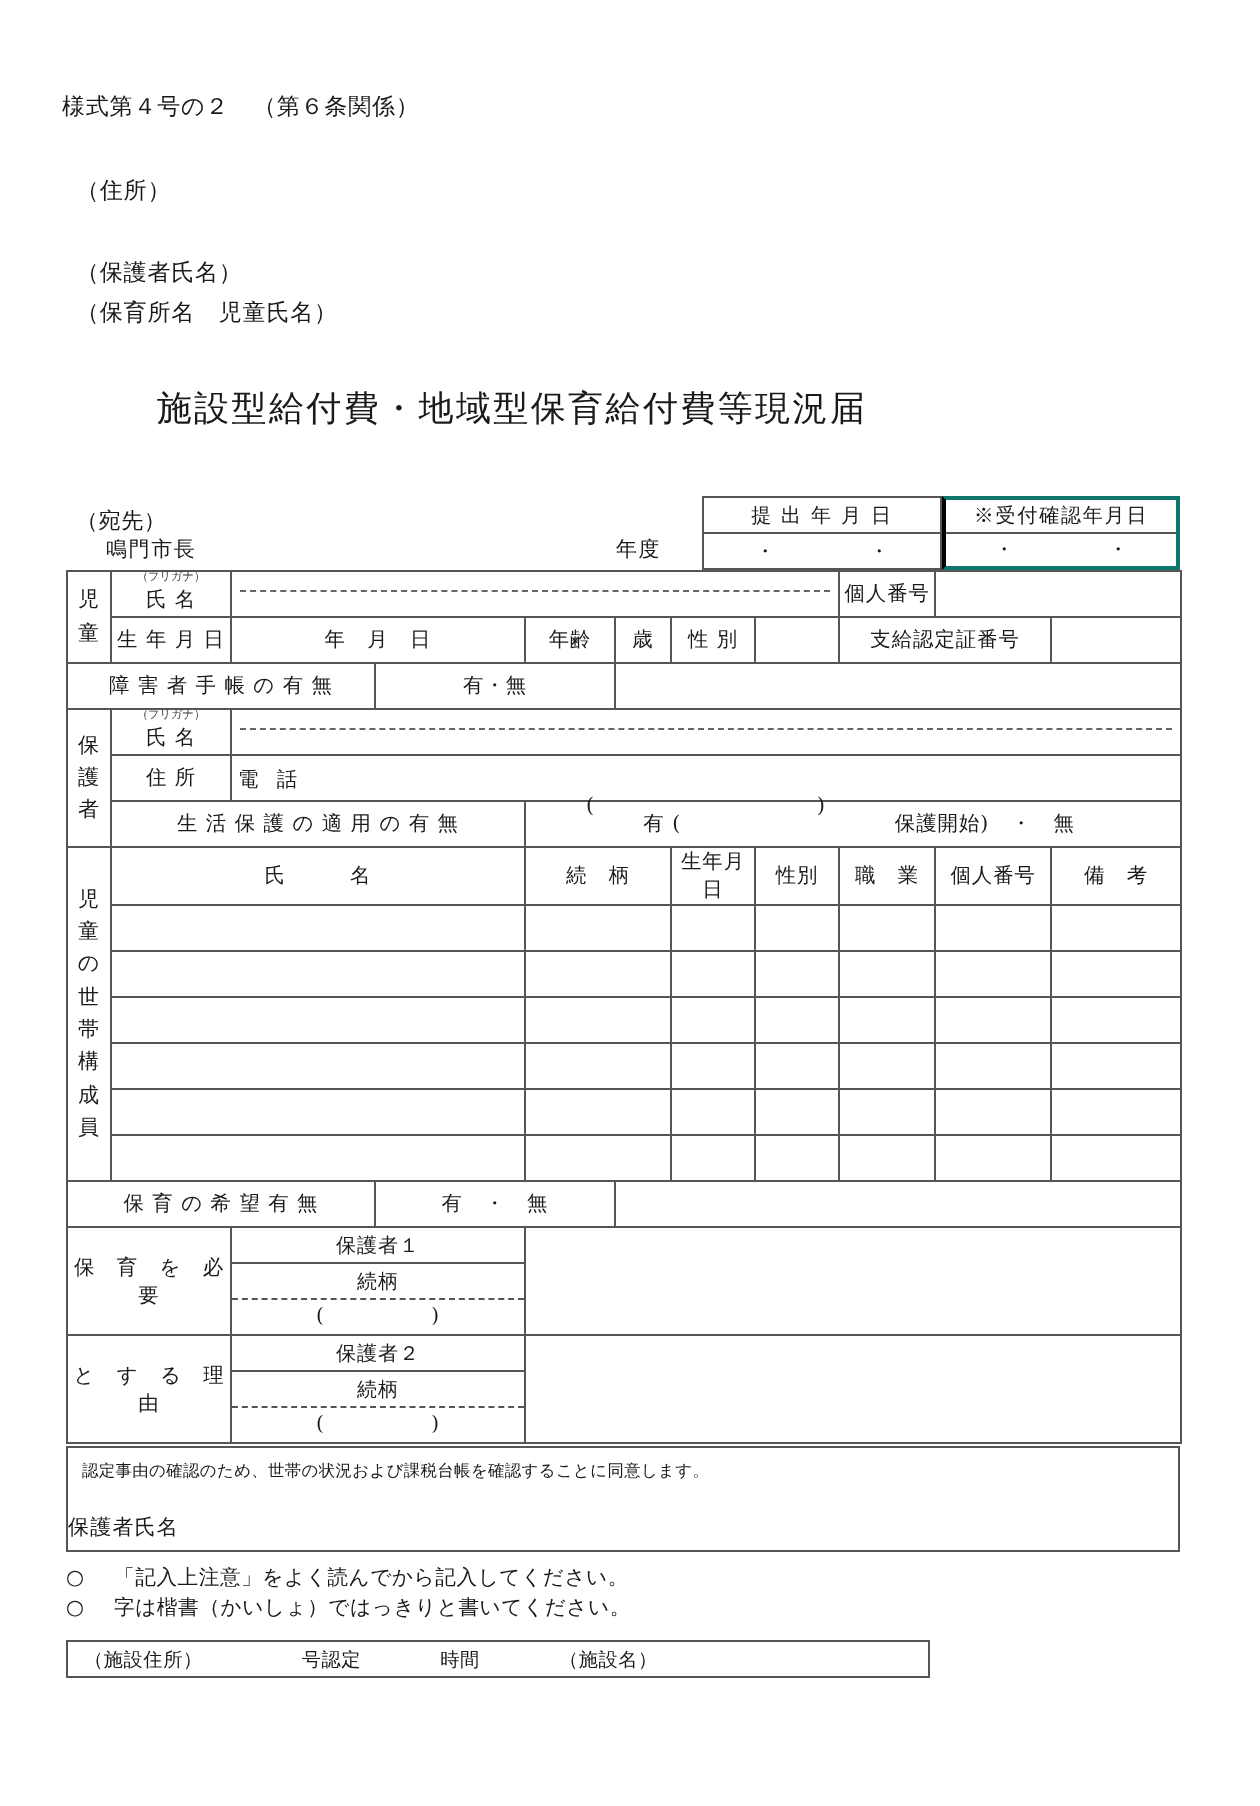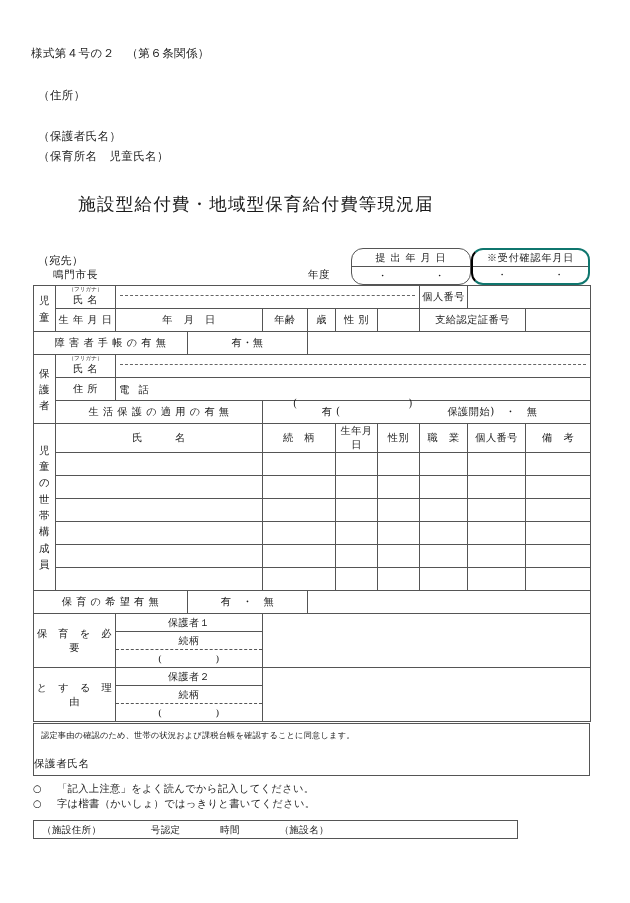--- a/index.html
+++ b/index.html
@@ -80,21 +80,20 @@
   .datebox {
     position: absolute;
     left: 351px; top: 248px;
     width: 239px; height: 37px;
     display: flex;
   }
   .datebox .dcol {
     display: flex;
     flex-direction: column;
     box-sizing: border-box;
-    border-radius: 12px;
   }
   .dcol.plain {
     width: 120px;
     border: 1px solid #555;
   }
   .dcol.heavy {
     width: 119px;
     border: 2px solid #0f766e;
     border-left: 2px solid #000;
   }
@@ -239,21 +238,21 @@
     font-size: 10.3px;
     letter-spacing: .3px;
   }
   .note1 { left: 33px; top: 782px; }
   .note2 { left: 33px; top: 797px; }
   .note .mark { display: inline-block; width: 24px; }
 
   .facility {
     position: absolute;
     left: 33px; top: 820px;
-    width: 485px; height: 19px;
+    width: 432px; height: 19px;
     border: 1px solid #555;
     box-sizing: border-box;
   }
   .facility-inner {
     position: absolute;
     left: 8px; top: 3px;
     font-size: 9.6px;
     letter-spacing: .3px;
     white-space: pre;
   }

